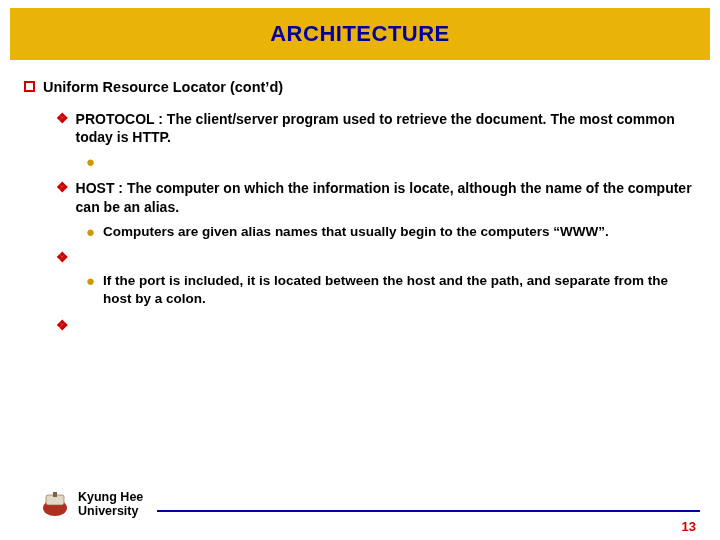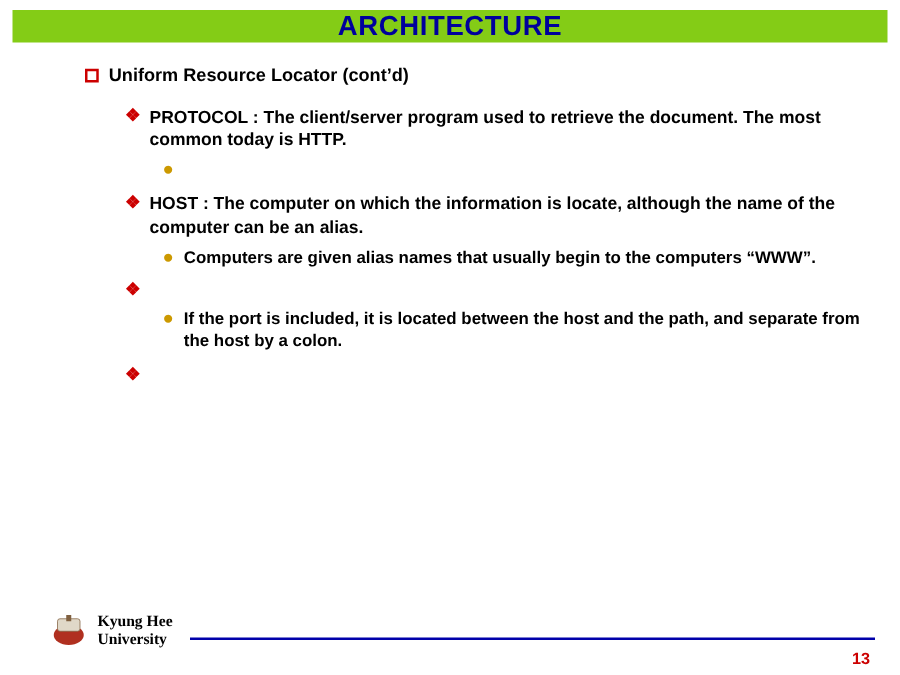--- a/index.html
+++ b/index.html
@@ -5,39 +5,38 @@
   * { box-sizing: border-box; margin: 0; padding: 0; }
   body {
     width: 720px;
     height: 540px;
     background: #ffffff;
     font-family: Arial, "Helvetica Neue", sans-serif;
     position: relative;
     overflow: hidden;
   }
   .title-bar {
-    background: #84cc16;
+    background: #eab308;
     margin: 8px 10px 0 10px;
-    height: 26px;
+    height: 52px;
     display: flex;
     align-items: center;
     justify-content: center;
   }
   .title-bar h1 {
     color: #00009c;
     font-size: 22px;
     font-weight: bold;
     letter-spacing: 0.5px;
   }
   .content {
     padding: 18px 24px 0 24px;
     font-size: 14.5px;
     color: #000;
     line-height: 1.35;
-    margin-left: 44px;
   }
   .lvl1 {
     display: flex;
     margin-bottom: 12px;
     font-weight: bold;
   }
   .sq-bullet {
     display: inline-block;
     width: 11px;
     height: 11px;
@@ -73,21 +72,20 @@
     line-height: 1.2;
   }
   .footer {
     position: absolute;
     bottom: 14px;
     left: 0;
     right: 0;
     height: 44px;
     display: flex;
     align-items: center;
-    font-family: Liberation Serif, serif;
   }
   .logo {
     width: 30px;
     height: 28px;
     margin-left: 40px;
     margin-right: 8px;
     flex-shrink: 0;
   }
   .uni {
     font-size: 12.5px;

